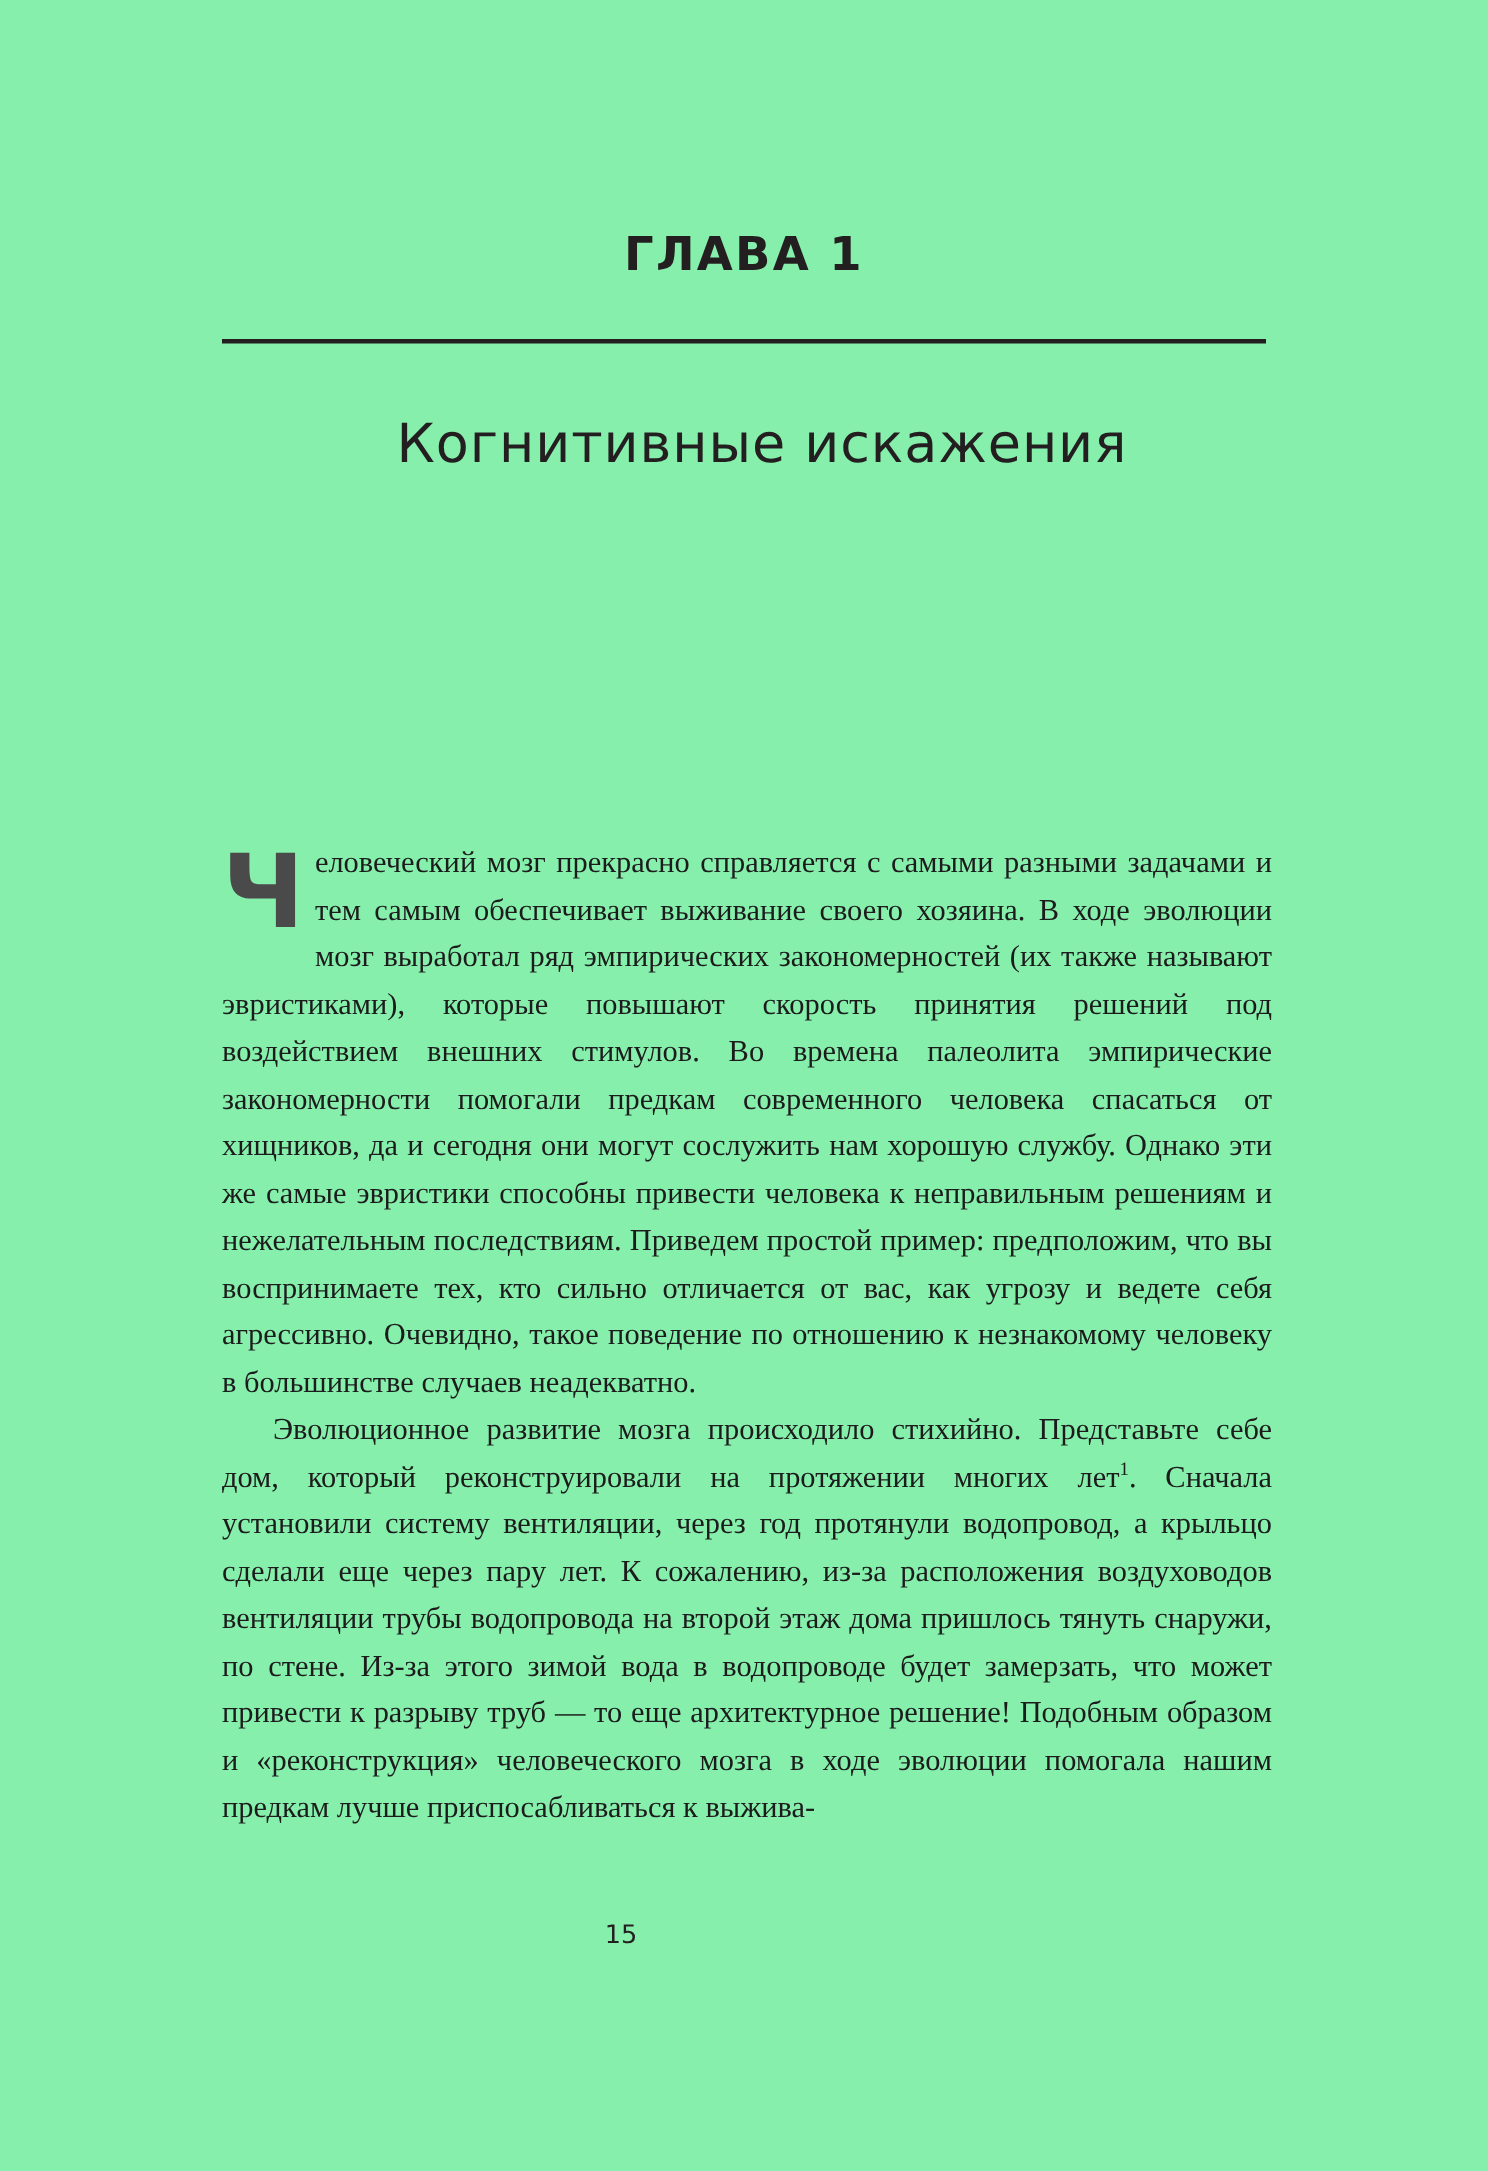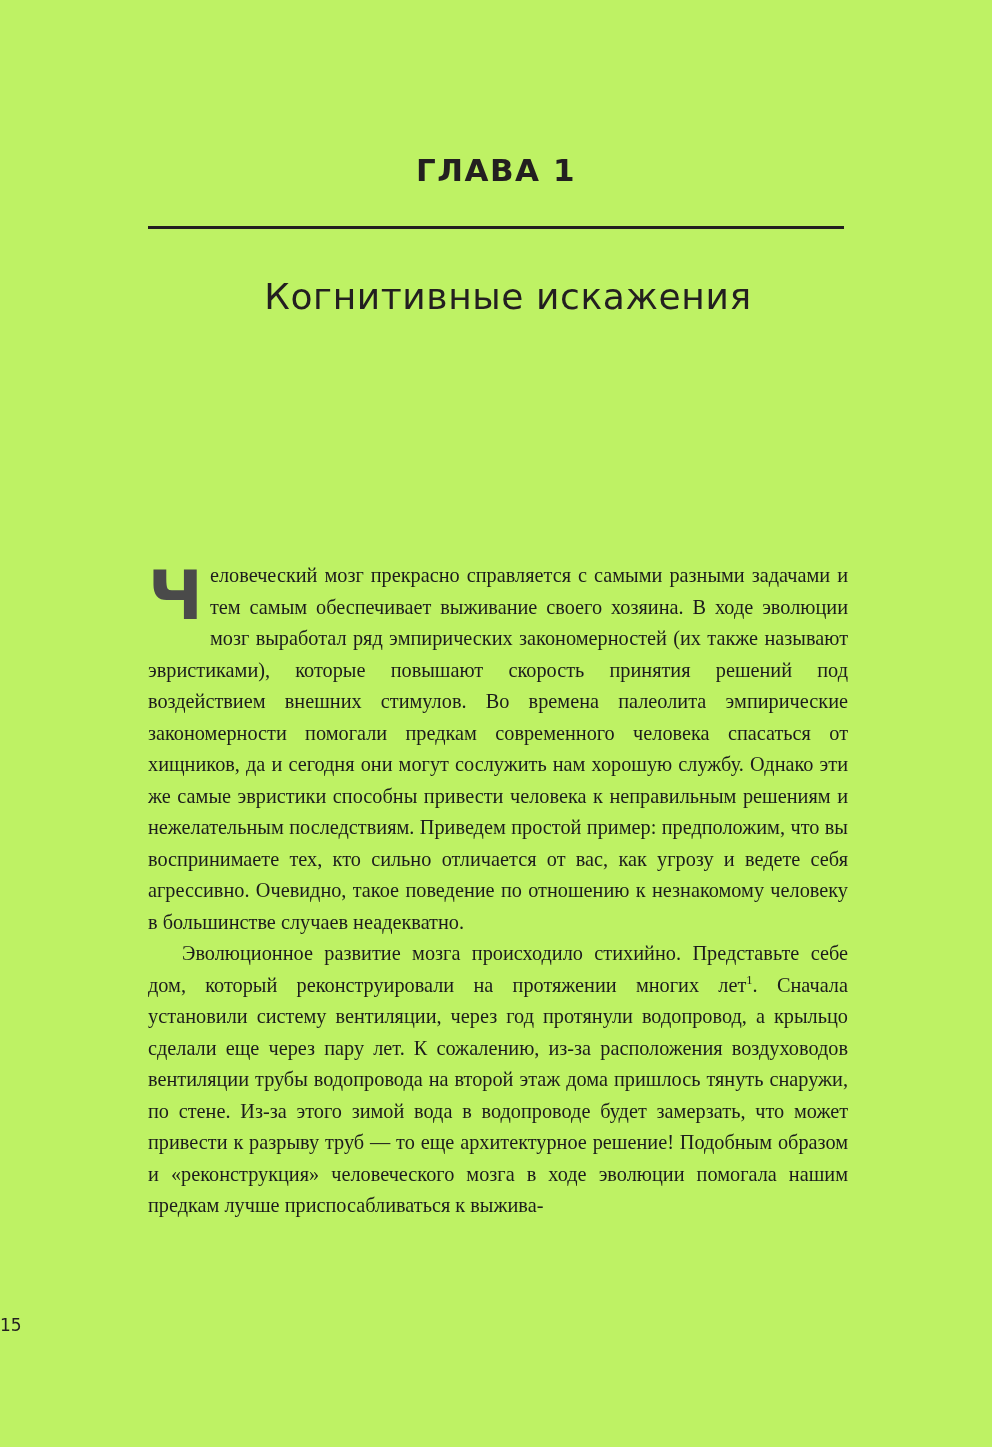--- a/index.html
+++ b/index.html
@@ -4,21 +4,21 @@
 <style>
   html, body {
     margin: 0;
     padding: 0;
     background: #ffffff;
   }
   .page {
     position: relative;
     width: 992px;
     height: 1447px;
-    background: #bef264;
+    background: #86efac;
     overflow: hidden;
     font-family: "Liberation Serif", serif;
   }
 
   
   .chapter-label {
     position: absolute;
     left: 148px;
     top: 152px;
     width: 696px;
@@ -80,22 +80,23 @@
   sup {
     font-size: 0.62em;
     vertical-align: super;
     line-height: 0;
   }
 
   
   .folio {
     position: absolute;
     left: 0;
-    top: 1315px;
+    top: 1280px;
     width: 828px;
+    text-align: center;
     font-family: "DejaVu Sans", sans-serif;
     font-size: 17px;
     color: #231f20;
   }
 </style>
 </head>
 <body>
 
 <div class="page">
 

